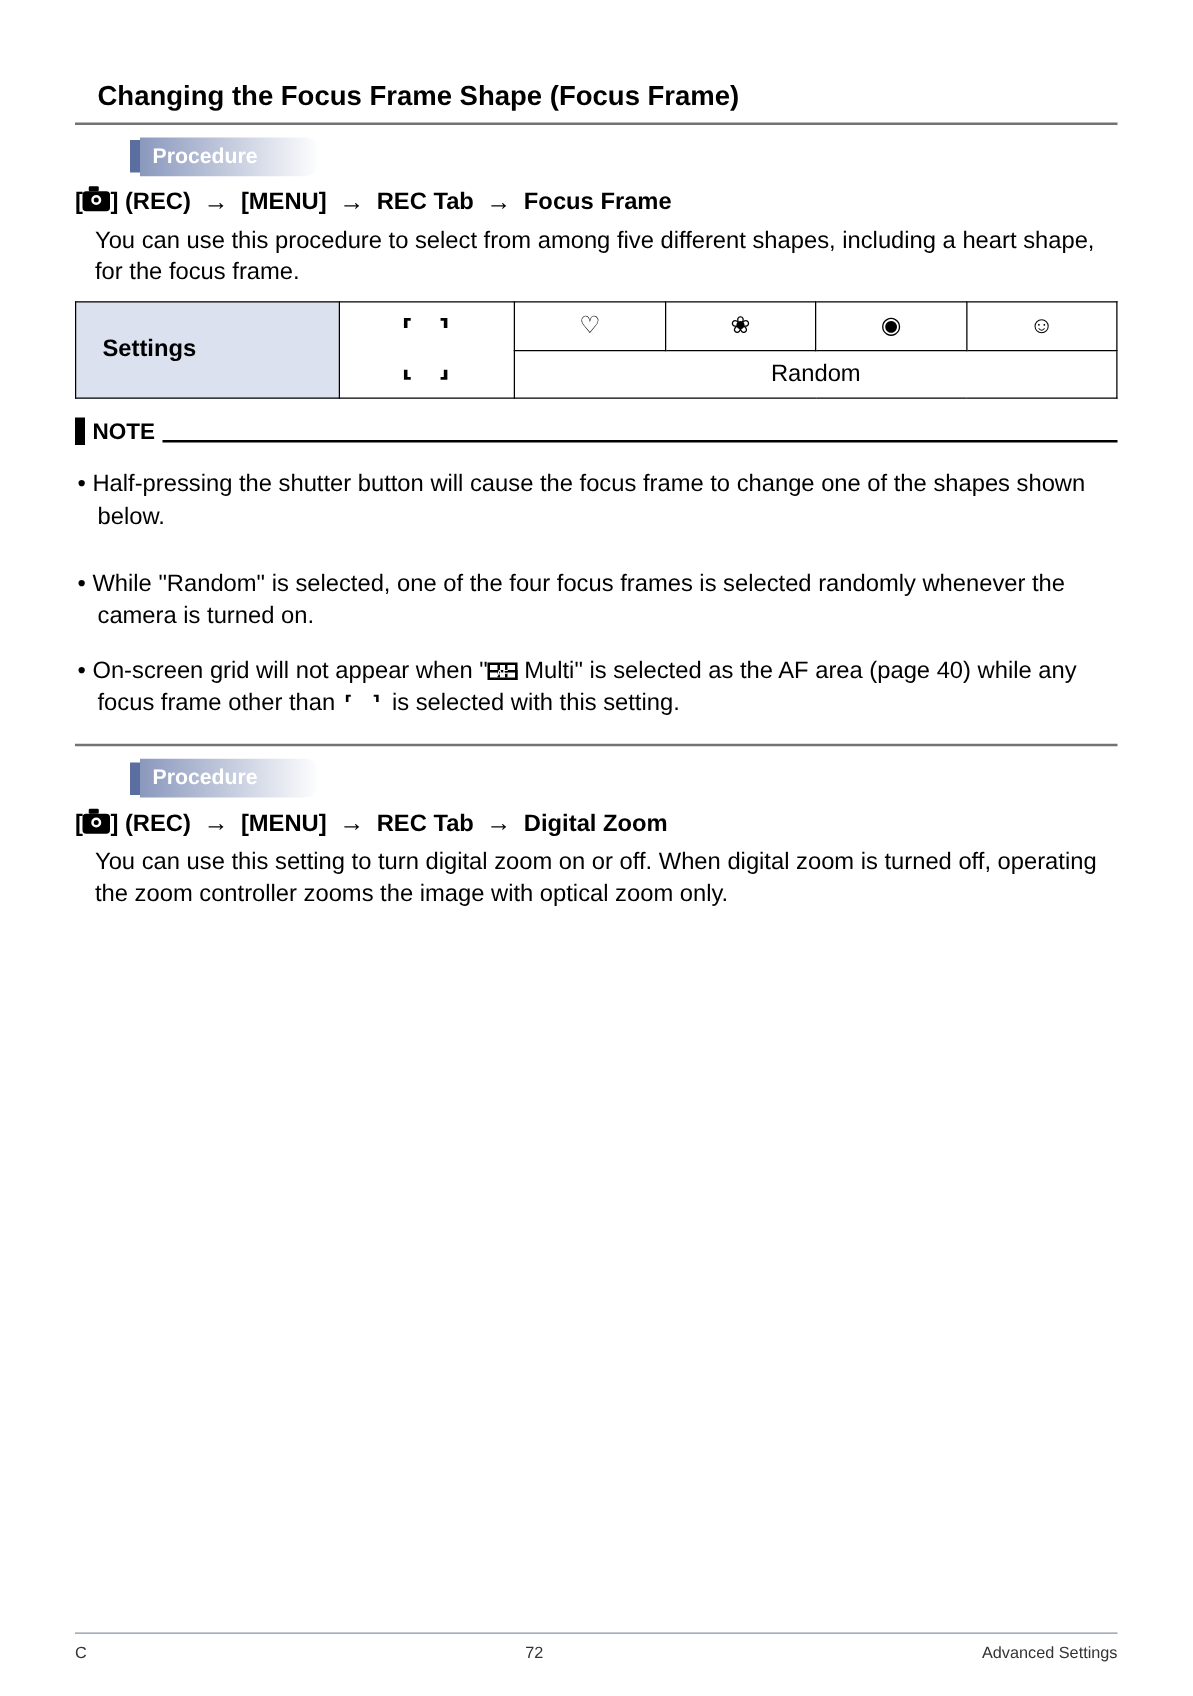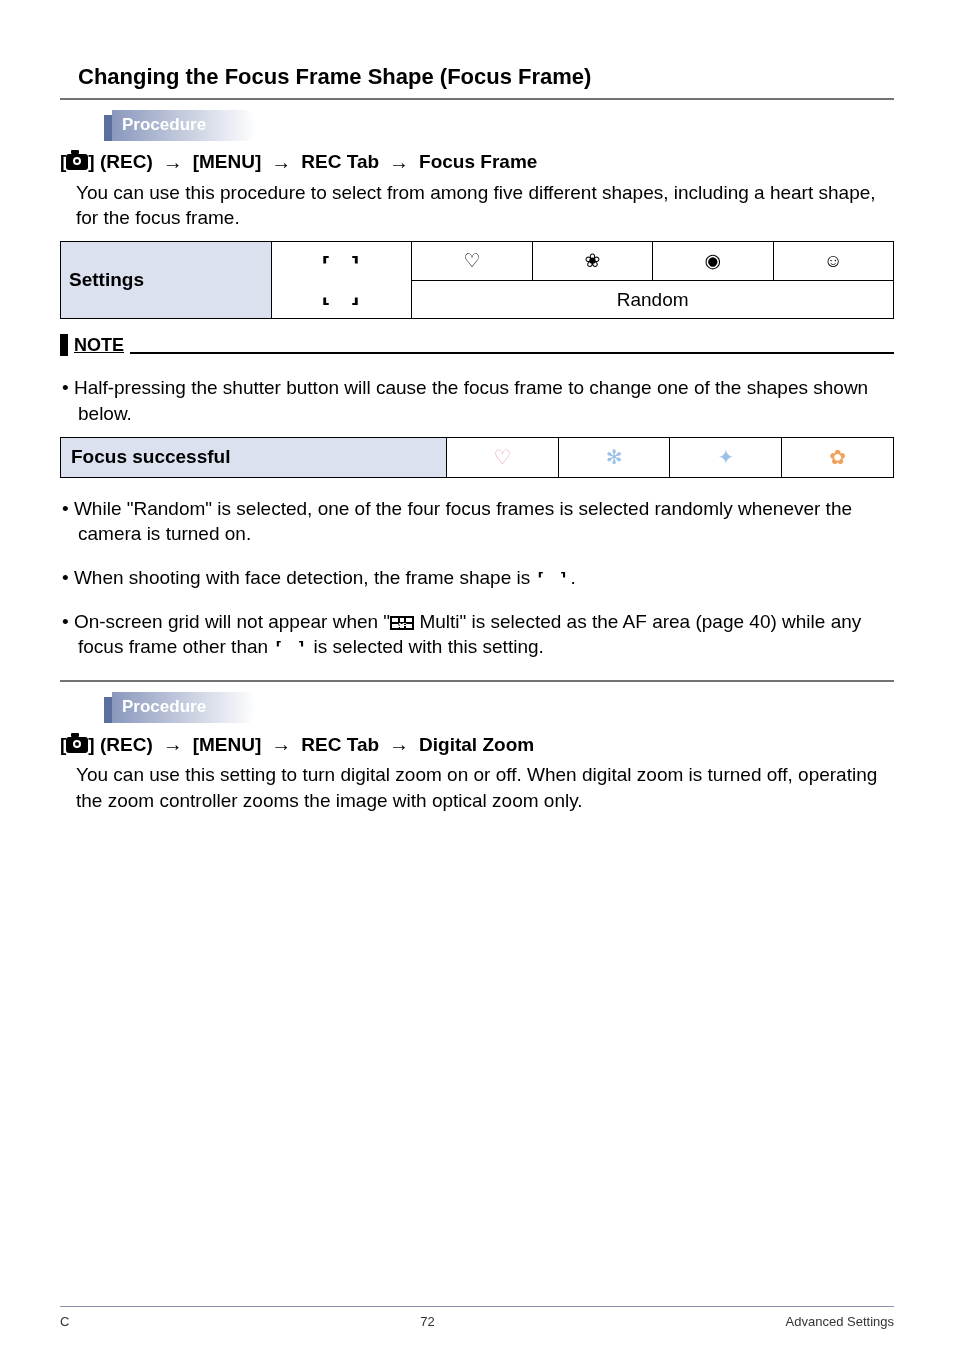--- a/index.html
+++ b/index.html
@@ -26,21 +26,21 @@
     background: #5a6fa0;
     margin-right: 8px;
   }
   .section-heading h2 {
     font-size: 22px;
     font-weight: bold;
     padding: 4px 0 6px 0;
   }
 
   .proc-block { margin-top: 10px; margin-bottom: 8px; }
-  .proc-row { display: flex; align-items: flex-end; padding-left: 44px; }
+  .proc-row { display: flex; align-items: center; padding-left: 44px; }
   .proc-row .pbar {
     width: 8px;
     height: 26px;
     background: #5a6fa0;
     margin-right: 0;
   }
   .proc-row .plabel {
     color: #ffffff;
     font-weight: bold;
     font-size: 17px;
@@ -69,39 +69,39 @@
   table.settings td, table.settings th {
     border: 1px solid #000;
     padding: 6px 10px;
     text-align: center;
     font-size: 19px;
   }
   table.settings .label-cell {
     background: #dbe1ef;
     font-weight: bold;
     text-align: left;
-    padding-left: 8px;
+    padding-left: 21px;
     width: 210px;
   }
   table.settings .bracket-cell { width: 140px; }
   table.settings .icon-cell { width: 120px; }
 
   .note-head {
     display: flex;
     align-items: center;
     margin-top: 14px;
     margin-bottom: 0;
   }
   .note-head .nbar {
     width: 8px;
     height: 22px;
     background: #000;
     margin-right: 6px;
   }
-  .note-head .ntext { font-weight: bold; font-size: 18px; text-decoration: underline; }
+  .note-head .ntext { font-weight: bold; font-size: 18px; }
   .note-head .nline { flex: 1; height: 2px; background: #000; margin-left: 6px; align-self: flex-end; margin-bottom: 3px; }
 
   ul.bullets { list-style: none; margin: 4px 0 0 2px; }
   ul.bullets li { padding-left: 16px; text-indent: -16px; margin-bottom: 2px; margin-top: 18px; }
   ul.bullets li::before { content: "• "; }
 
   table.focus {
     width: 100%;
     border-collapse: collapse;
     margin: 10px 0 8px 0;
@@ -215,35 +215,25 @@
   <div class="ntext">NOTE</div>
   <div class="nline"></div>
 </div>
 
 <ul class="bullets">
   <li>Half-pressing the shutter button will cause the focus frame to change one of the shapes shown below.</li>
 </ul>
 
 <table class="focus">
   <tbody>
-      <tr>
-    <td class="flabel">Focus successful</td>
-    <td class="ficell pink">♡</td>
-    <td class="ficell lightblue">✻</td>
-    <td class="ficell lightblue">✦</td>
-    <td class="ficell orange">✿</td>
-  </tr>
 </tbody>
   </table>
 
 <ul class="bullets">
   <li>While "Random" is selected, one of the four focus frames is selected randomly whenever the camera is turned on.</li>
-  <li>
-    <span>When shooting with face detection, the frame shape is </span><span class="bracket-icon" style="font-size:16px;">⸢ ⸣</span><span>.</span>
-  </li>
   <li>
     <span>On-screen grid will not appear when "</span><span class="grid-icon"></span><span> Multi" is selected as the AF area (page 40) while any focus frame other than </span><span class="bracket-icon" style="font-size:16px;">⸢ ⸣</span><span> is selected with this setting.</span>
   </li>
 </ul>
 
 <div class="section2">
   <div class="section-heading">
     <div class="bar"></div>
   </div>
 

